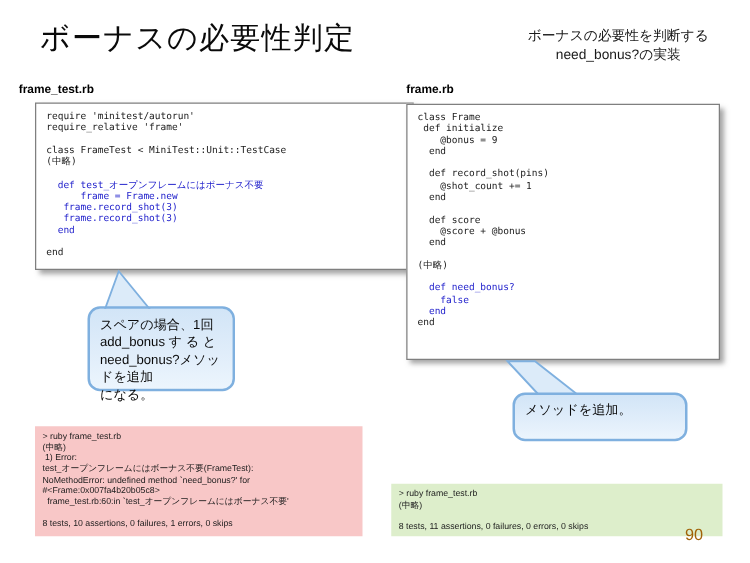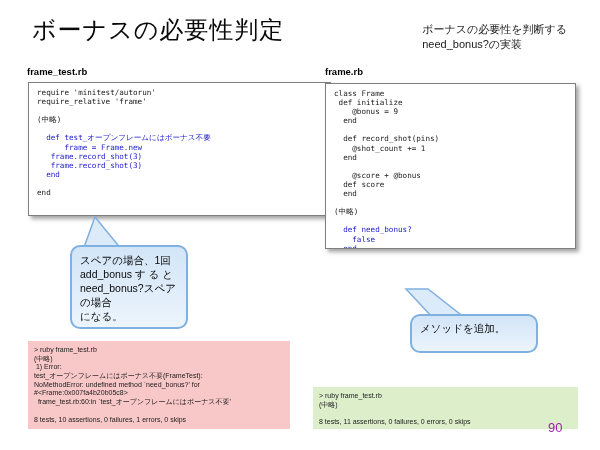--- a/index.html
+++ b/index.html
@@ -5,76 +5,77 @@
   html,body{margin:0;padding:0;background:#ffffff;}
   .slide{
     position:relative;width:600px;height:450px;background:#ffffff;overflow:hidden;
     font-family:"Liberation Sans","DejaVu Sans",sans-serif;color:#111;
   }
   .title{
     position:absolute;left:32px;top:14px;font-size:24px;font-weight:400;
     letter-spacing:1px;color:#0a0a0a;white-space:nowrap;
   }
   .subtitle{
-    position:absolute;top:22px;right:33px;text-align:left;
+    position:absolute;top:22px;right:33px;text-align:center;
     font-size:11px;line-height:15px;color:#1a1a1a;
   }
   .filename{
     position:absolute;font-size:9.5px;font-weight:bold;color:#000;
   }
-  #fn-left{left:27px;top:66px;}
+  #fn-left{left:15px;top:66px;}
   #fn-right{left:325px;top:66px;}
   .codebox{
     position:absolute;background:#ffffff;border:1px solid #7f7f7f;
     box-shadow:3px 3px 4px rgba(90,90,90,0.55);
     padding:5px 4px 0 8px;box-sizing:border-box;overflow:hidden;
     font-family:"DejaVu Sans Mono","Liberation Mono",monospace;
     font-size:7.6px;line-height:9.1px;color:#1a1a1a;
   }
   #code-left{left:28px;top:82px;width:303px;height:134px;}
-  #code-right{left:325px;top:83px;width:251px;height:166px;}
+  #code-right{left:325px;top:83px;width:251px;height:205px;}
   .cline{white-space:pre;height:9.1px;}
   .cline.hl{color:#2222cc;}
   .tails{position:absolute;left:0;top:0;width:600px;height:450px;z-index:4;pointer-events:none;}
   .bubble{
     position:absolute;z-index:5;box-sizing:border-box;
     border:2px solid #7fb0df;border-radius:10px;
     background:linear-gradient(180deg,#d2e5f7 0%,#e0edfa 55%,#ecf5fd 100%);
     font-size:10.5px;color:#0a0a0a;padding:6px 8px;
   }
-  #bubble-left{left:70px;top:245px;width:118px;height:84px;line-height:14px;}
-  #bubble-right{left:410px;top:314px;width:128px;height:39px;line-height:13px;}
+  #bubble-left{left:70px;top:245px;width:118px;height:68px;line-height:14px;}
+  #bubble-right{left:410px;top:314px;width:140px;height:39px;line-height:13px;}
   .term{
     position:absolute;box-sizing:border-box;padding:5px 6px;overflow:hidden;
     font-size:7px;line-height:8.7px;color:#1c1c1c;
   }
   .term .tline{white-space:pre-wrap;height:8.7px;}
   #term-fail{left:28px;top:341px;width:262px;height:88px;background:#f8c7c7;}
   #term-pass{left:313px;top:387px;width:265px;height:42px;background:#ddeecb;}
   .pagenum{
-    position:absolute;left:548px;top:420px;font-size:13px;color:#a21caf;
+    position:absolute;left:548px;top:420px;font-size:13px;color:#a16207;
   }
 </style>
 </head>
 <body>
 
 <div class="slide">
 
   <div class="title">ボーナスの必要性判定</div>
 
   <div class="subtitle">
     <div>ボーナスの必要性を判断する</div>
     <div>need_bonus?の実装</div>
   </div>
 
   <div class="filename" id="fn-left">frame_test.rb</div>
   <div class="codebox" id="code-left">
       <div class="cline">require 'minitest/autorun'</div>
       <div class="cline">require_relative 'frame'</div>
       <div class="cline">&nbsp;</div>
+      <div class="cline">class FrameTest &lt; MiniTest::Unit::TestCase</div>
       <div class="cline">(中略)</div>
       <div class="cline">&nbsp;</div>
       <div class="cline hl">  def test_オープンフレームにはボーナス不要</div>
       <div class="cline hl">      frame = Frame.new</div>
       <div class="cline hl">   frame.record_shot(3)</div>
       <div class="cline hl">   frame.record_shot(3)</div>
       <div class="cline hl">  end</div>
       <div class="cline">&nbsp;</div>
       <div class="cline">end</div>
     </div>
@@ -83,41 +84,41 @@
   <div class="codebox" id="code-right">
       <div class="cline">class Frame</div>
       <div class="cline"> def initialize</div>
       <div class="cline">    @bonus = 9</div>
       <div class="cline">  end</div>
       <div class="cline">&nbsp;</div>
       <div class="cline">  def record_shot(pins)</div>
       <div class="cline">    @shot_count += 1</div>
       <div class="cline">  end</div>
       <div class="cline">&nbsp;</div>
+      <div class="cline">  def score</div>
       <div class="cline">    @score + @bonus</div>
-      <div class="cline">  def score</div>
       <div class="cline">  end</div>
       <div class="cline">&nbsp;</div>
       <div class="cline">(中略)</div>
       <div class="cline">&nbsp;</div>
       <div class="cline hl">  def need_bonus?</div>
       <div class="cline hl">    false</div>
       <div class="cline hl">  end</div>
       <div class="cline">end</div>
     </div>
 
   <svg class="tails" viewBox="0 0 600 450" xmlns="http://www.w3.org/2000/svg">
     <polygon points="95,217 83,250 122,250" fill="#dcebf9" stroke="#7fb0df" stroke-width="1.5"></polygon>
     <polygon points="406,289 428,289 465,318 433,318" fill="#dcebf9" stroke="#7fb0df" stroke-width="1.5"></polygon>
   </svg>
 
   <div class="bubble" id="bubble-left">
       <div class="tline">スペアの場合、1回</div>
       <div class="tline">add_bonus す る と</div>
-      <div class="tline">need_bonus?スペアの場合</div>
+      <div class="tline">need_bonus?メソッドを追加</div>
       <div class="tline">になる。</div>
     </div>
 
   <div class="bubble" id="bubble-right">
     <span>メソッドを追加。</span>
   </div>
 
   <div class="term" id="term-fail">
       <div class="tline">&gt; ruby frame_test.rb</div>
       <div class="tline">(中略)</div>

